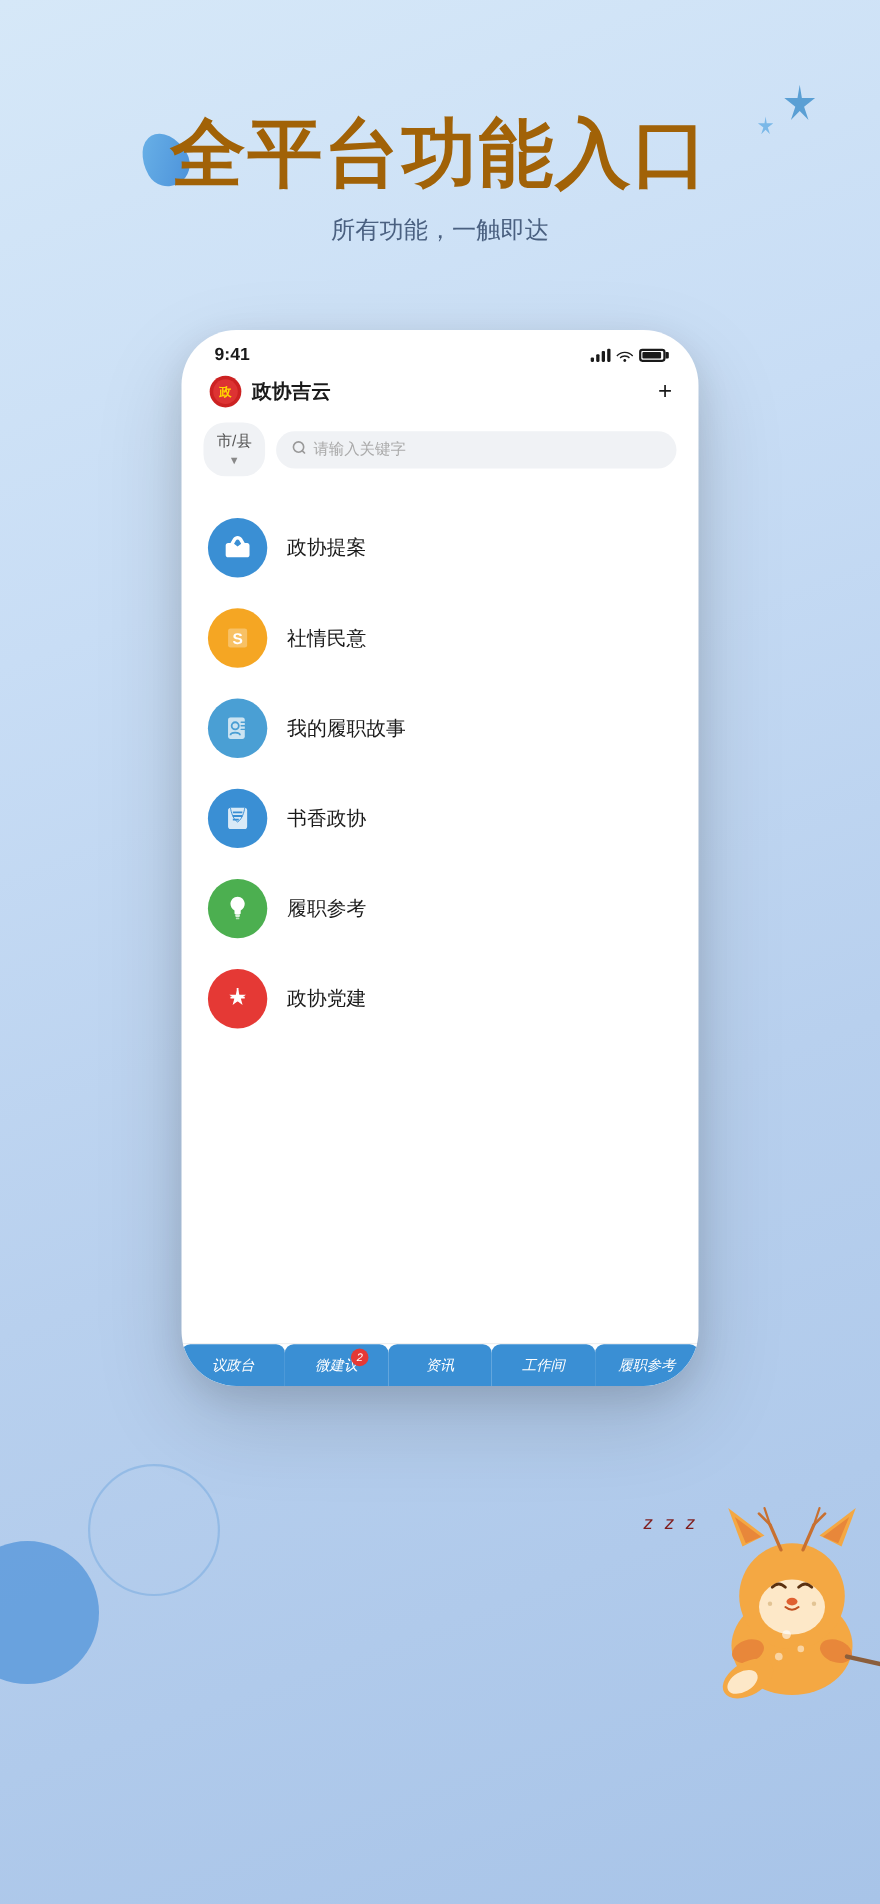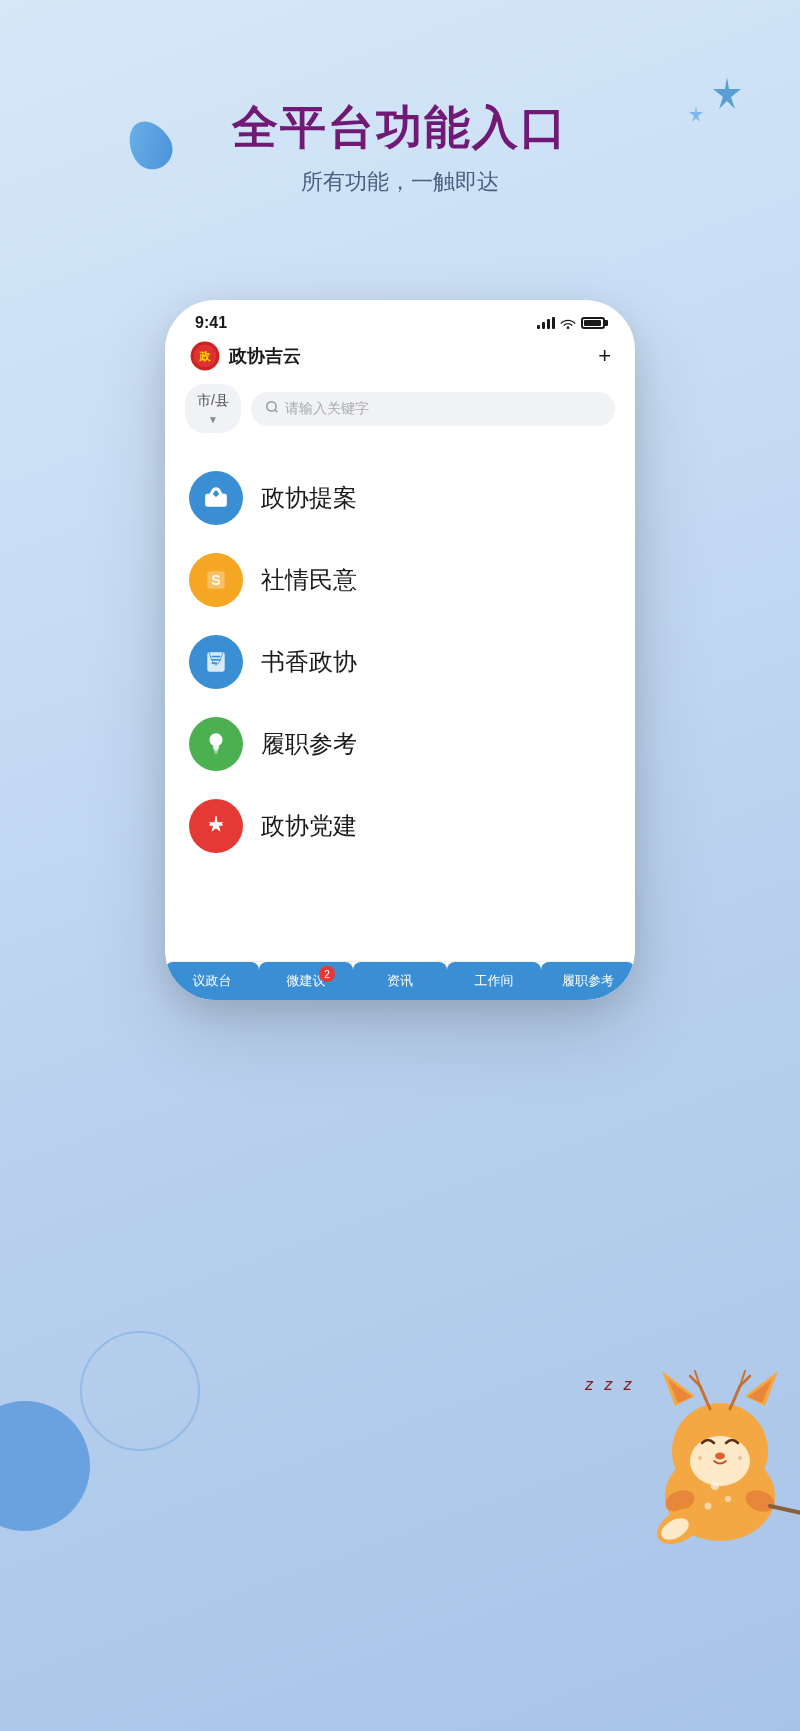--- a/index.html
+++ b/index.html
@@ -38,23 +38,23 @@
     
     .header-area {
       position: absolute;
       top: 100px;
       left: 0;
       right: 0;
       text-align: center;
     }
 
     .main-title {
-      font-size: 46px;
+      font-size: 68px;
       font-weight: 800;
-      color: #701a75;
+      color: #a16207;
       letter-spacing: 2px;
       line-height: 1.2;
     }
 
     .sub-title {
       font-size: 22px;
       color: #4a6080;
       margin-top: 12px;
       font-weight: 400;
     }
@@ -71,21 +71,21 @@
       transform: rotate(-30deg);
     }
 
     
     .phone-mockup {
       position: absolute;
       top: 300px;
       left: 50%;
       transform: translateX(-50%);
       width: 470px;
-      height: 700px;
+      height: 960px;
       background: white;
       border-radius: 50px;
       box-shadow: 0 30px 80px rgba(0,0,0,0.15), 0 10px 30px rgba(0,0,0,0.1);
       overflow: hidden;
     }
 
     
     .notch {
       position: absolute;
       top: 0;
@@ -257,34 +257,35 @@
       justify-content: center;
       flex-shrink: 0;
     }
 
     .menu-icon-circle svg {
       width: 26px;
       height: 26px;
     }
 
     .menu-item-label {
-      font-size: 24px;
+      font-size: 18px;
       font-weight: 500;
       color: #1a1a1a;
     }
 
     
     .bottom-nav {
       position: absolute;
       bottom: 0;
       left: 0;
       right: 0;
       display: flex;
       background: white;
       border-top: 1px solid #eee;
+      font-style: italic;
     }
 
     .nav-tab {
       flex: 1;
       display: flex;
       align-items: center;
       justify-content: center;
       padding: 10px 4px;
       font-size: 13px;
       font-weight: 500;
@@ -432,20 +433,32 @@
       <div class="menu-icon-circle" style="background:#f5a623;">
         <svg viewBox="0 0 24 24" fill="white">
           <rect x="4" y="4" width="16" height="16" rx="2" fill="white" opacity="0.3"></rect>
           <text x="12" y="17" text-anchor="middle" fill="white" font-size="13" font-weight="bold" font-family="Arial">S</text>
         </svg>
       </div>
       <span class="menu-item-label">社情民意</span>
     </div>
 
 
+    <div class="menu-item">
+      <div class="menu-icon-circle" style="background:#4a9fd4;">
+        <svg viewBox="0 0 24 24" fill="white">
+          <rect x="4" y="3" width="14" height="18" rx="2" fill="white" opacity="0.9"></rect>
+          <rect x="4" y="3" width="14" height="18" rx="2" fill="rgba(74,159,212,0.2)"></rect>
+          <circle cx="10" cy="10" r="3" fill="none" stroke="#4a9fd4" stroke-width="1.5"></circle>
+          <path d="M6 18 C6 15 14 15 14 18" fill="none" stroke="#4a9fd4" stroke-width="1.5"></path>
+          <path d="M15 7 L18 7 M15 10 L18 10 M15 13 L18 13" stroke="#4a9fd4" stroke-width="1.2" stroke-linecap="round"></path>
+        </svg>
+      </div>
+      <span class="menu-item-label">我的履职故事</span>
+    </div>
 
     <div class="menu-item">
       <div class="menu-icon-circle" style="background:#3a8fd4;">
         <svg viewBox="0 0 24 24" fill="white">
           <path d="M4 19 L4 5 C4 4 5 3 6 3 L18 3 C19 3 20 4 20 5 L20 19 C20 20 19 21 18 21 L6 21 C5 21 4 20 4 19 Z" fill="white" opacity="0.9"></path>
           <path d="M4 19 L4 5 C4 4 5 3 6 3 L18 3 C19 3 20 4 20 5 L20 19 C20 20 19 21 18 21 L6 21 C5 21 4 20 4 19 Z" fill="rgba(58,143,212,0.1)"></path>
           <line x1="8" y1="7" x2="16" y2="7" stroke="#3a8fd4" stroke-width="1.5"></line>
           <line x1="8" y1="10" x2="16" y2="10" stroke="#3a8fd4" stroke-width="1.5"></line>
           <line x1="8" y1="13" x2="13" y2="13" stroke="#3a8fd4" stroke-width="1.5"></line>
           <path d="M6 3 C6 3 7 12 12 15 C17 12 18 3 18 3" fill="none" stroke="#3a8fd4" stroke-width="0.8"></path>

